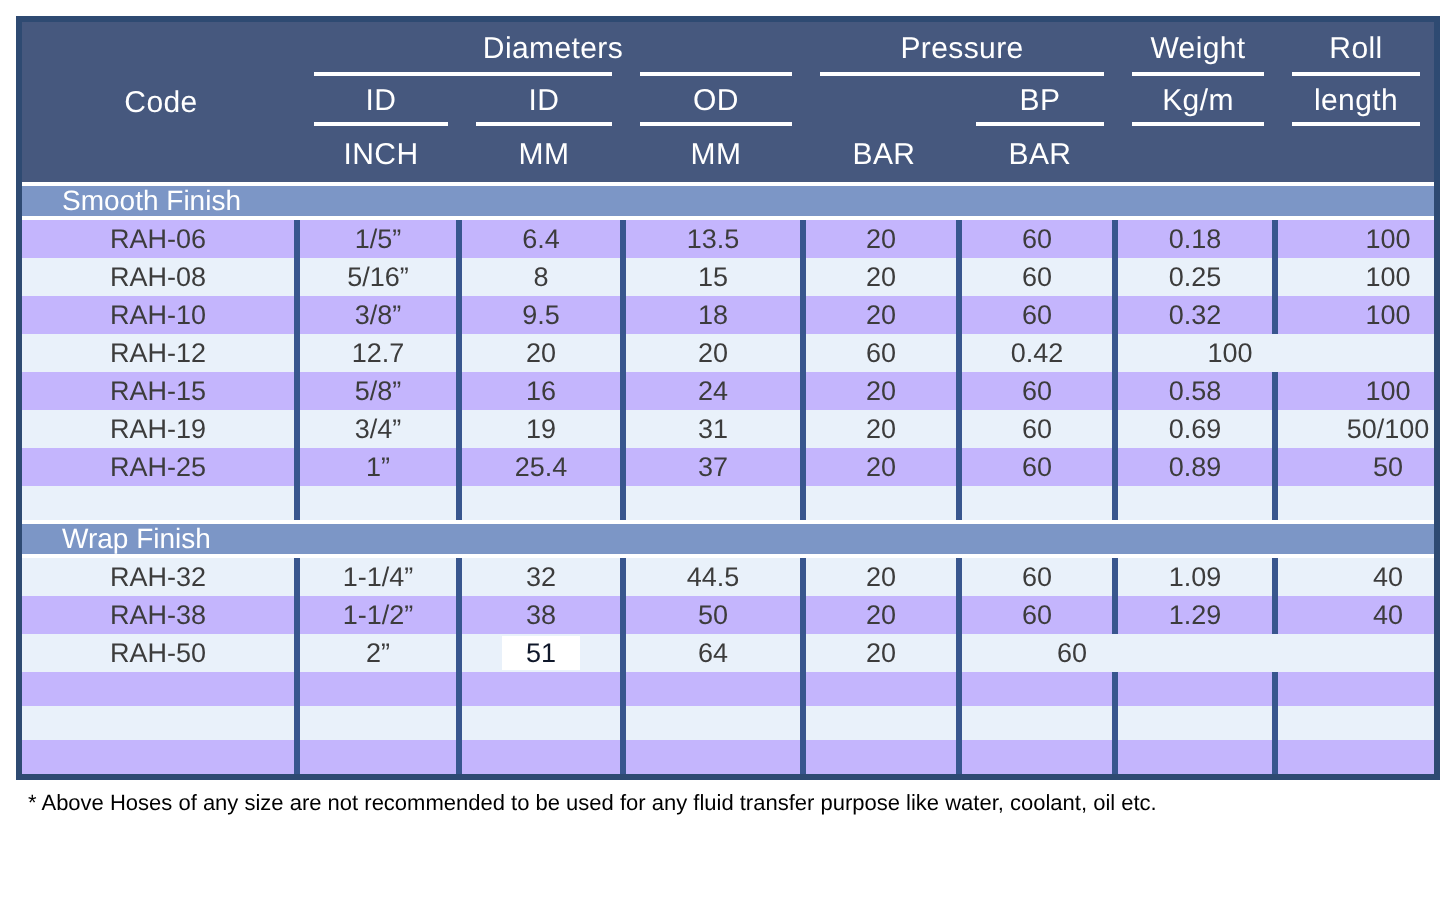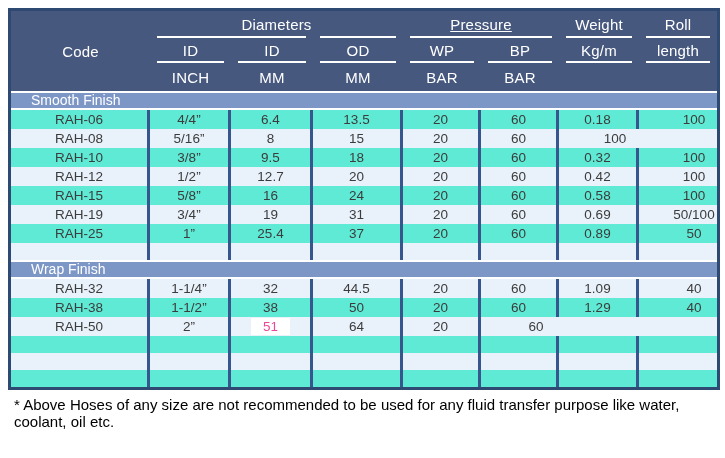--- a/index.html
+++ b/index.html
@@ -29,124 +29,123 @@
     font-size:15px;letter-spacing:.2px;
   }
   .hc.u::after{
     content:"";position:absolute;left:7px;right:7px;bottom:0;height:2px;background:#fff;
   }
   .h-code{grid-column:1;grid-row:1/4;}
   .h-diameters{grid-column:2/5;grid-row:1;}
   
   .h-diameters::before{content:"";position:absolute;left:7px;width:149px;bottom:0;height:2px;background:#fff;}
   .h-diameters::after{content:"";position:absolute;left:170px;width:76px;bottom:0;height:2px;background:#fff;}
-  .h-pressure{grid-column:5/7;grid-row:1;text-decoration:underline;}
+  .h-pressure{grid-column:5/7;grid-row:1;}
   .h-weight{grid-column:7;grid-row:1;}
   .h-roll{grid-column:8;grid-row:1;}
   .r2-1{grid-column:2;grid-row:2;} .r2-2{grid-column:3;grid-row:2;}
   .r2-3{grid-column:4;grid-row:2;} .r2-4{grid-column:5;grid-row:2;}
   .r2-5{grid-column:6;grid-row:2;} .r2-6{grid-column:7;grid-row:2;}
   .r2-7{grid-column:8;grid-row:2;}
   .r3-1{grid-column:2;grid-row:3;} .r3-2{grid-column:3;grid-row:3;}
   .r3-3{grid-column:4;grid-row:3;} .r3-4{grid-column:5;grid-row:3;}
   .r3-5{grid-column:6;grid-row:3;}
 
   
   .section-band{
     height:15px;line-height:15px;
     background:var(--band,#7c96c6);
     border-top:2px solid #fff;border-bottom:2px solid #fff;
     color:#fff;font-size:14px;padding-left:20px;
   }
   .trow{
     display:grid;
     grid-template-columns:139px 81px 82px 90px 78px 78px 80px 78px;
-    height:19px;background:#5eead4;
+    height:19px;background:#c4b5fd;
   }
   .trow.alt{background:var(--rowalt,#e9f1fa);}
   .trow.blank{height:17px;}
   .tcell{
     box-sizing:border-box;
     border-right:3px solid var(--grid,#38568e);
     text-align:center;line-height:19px;font-size:13.5px;color:#3c3c3c;
     overflow:hidden;white-space:nowrap;
   }
   .tcell:last-child{border-right:none;padding-left:32px;}
   .patch{
-    background:#ffffff;color:#ec4899;padding:1px 12px;font-size:13.5px;
+    background:#ffffff;color:#0f172a;padding:1px 12px;font-size:13.5px;
   }
 
   .footnote{
     position:absolute;left:14px;top:396px;width:700px;
-    font-size:15px;color:#000;
+    font-size:11px;color:#000;
   }
 </style>
 </head>
 <body>
 
 <div class="page">
 
   <div class="hose-table">
 
     <div class="thead">
       <div class="hc h-code">Code</div>
       <div class="hc h-diameters">Diameters</div>
       <div class="hc h-pressure u">Pressure</div>
       <div class="hc h-weight u">Weight</div>
       <div class="hc h-roll u">Roll</div>
 
       <div class="hc r2-1 u">ID</div>
       <div class="hc r2-2 u">ID</div>
       <div class="hc r2-3 u">OD</div>
-      <div class="hc r2-4 u">WP</div>
       <div class="hc r2-5 u">BP</div>
       <div class="hc r2-6 u">Kg/m</div>
       <div class="hc r2-7 u">length</div>
 
       <div class="hc r3-1">INCH</div>
       <div class="hc r3-2">MM</div>
       <div class="hc r3-3">MM</div>
       <div class="hc r3-4">BAR</div>
       <div class="hc r3-5">BAR</div>
     </div>
 
     <div id="tbody">
         <div class="section-band">Smooth Finish</div>
         <div class="trow">
           <div class="tcell">RAH-06</div>
-          <div class="tcell">4/4”</div>
+          <div class="tcell">1/5”</div>
           <div class="tcell">6.4</div>
           <div class="tcell">13.5</div>
           <div class="tcell">20</div>
           <div class="tcell">60</div>
           <div class="tcell">0.18</div>
           <div class="tcell">100</div>
         </div>
         <div class="trow alt">
           <div class="tcell">RAH-08</div>
           <div class="tcell">5/16”</div>
           <div class="tcell">8</div>
           <div class="tcell">15</div>
           <div class="tcell">20</div>
           <div class="tcell">60</div>
+          <div class="tcell">0.25</div>
           <div class="tcell">100</div>
         </div>
         <div class="trow">
           <div class="tcell">RAH-10</div>
           <div class="tcell">3/8”</div>
           <div class="tcell">9.5</div>
           <div class="tcell">18</div>
           <div class="tcell">20</div>
           <div class="tcell">60</div>
           <div class="tcell">0.32</div>
           <div class="tcell">100</div>
         </div>
         <div class="trow alt">
           <div class="tcell">RAH-12</div>
-          <div class="tcell">1/2”</div>
           <div class="tcell">12.7</div>
           <div class="tcell">20</div>
           <div class="tcell">20</div>
           <div class="tcell">60</div>
           <div class="tcell">0.42</div>
           <div class="tcell">100</div>
         </div>
         <div class="trow">
           <div class="tcell">RAH-15</div>
           <div class="tcell">5/8”</div>

